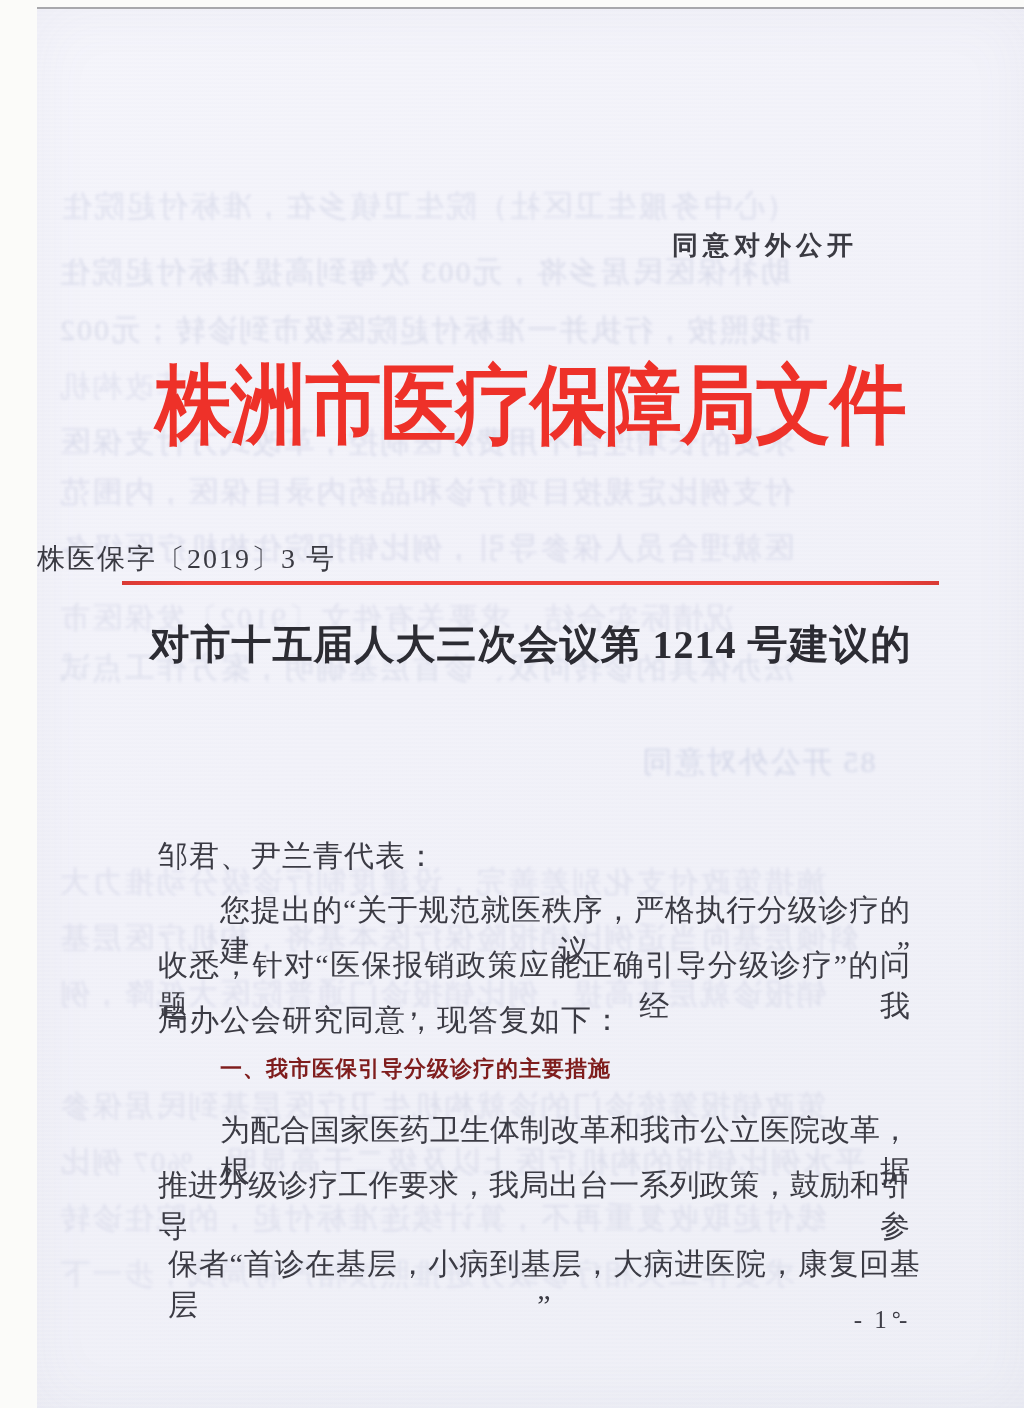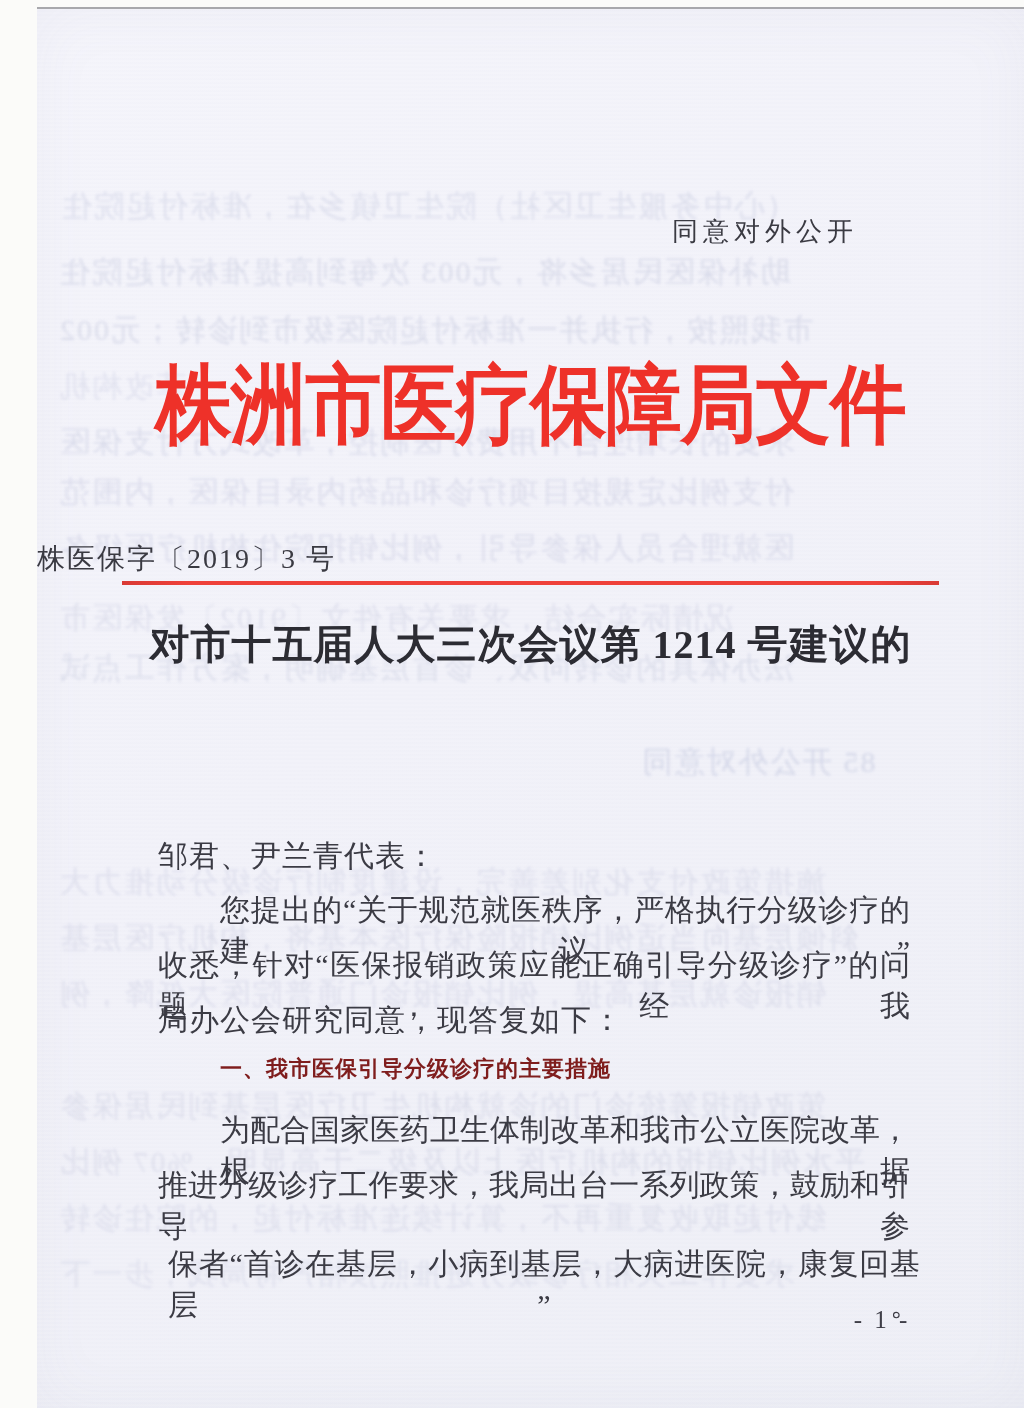--- a/index.html
+++ b/index.html
@@ -42,21 +42,21 @@
   .bt:nth-of-type(15){top:1142px;left:58px;color:rgba(100,110,165,0.13);}
   .bt:nth-of-type(16){top:1198px;left:58px;color:rgba(100,110,165,0.12);}
   .bt:nth-of-type(17){top:1254px;left:58px;color:rgba(100,110,165,0.11);}
   
   .ink{color:#35353e;}
   .abs{position:absolute;}
   .classification-box{
     left:640px;top:196px;width:250px;text-align:center;
     font-size:25px;color:#3a3a42;
   }
-  .publicity{margin-top:18px;font-size:26px;letter-spacing:5px;}
+  .publicity{margin-top:32px;font-size:26px;letter-spacing:5px;font-weight:bold;}
   .letterhead{
     left:37px;top:348px;width:987px;text-align:center;
     font-size:76px;font-weight:bold;color:#ee3129;
     letter-spacing:-1px;transform:scaleY(1.13);transform-origin:top center;
     white-space:nowrap;
   }
   .doc-number{
     left:37px;top:540px;width:987px;text-align:left;
     font-size:28px;letter-spacing:2px;color:#3a3a42;
   }

